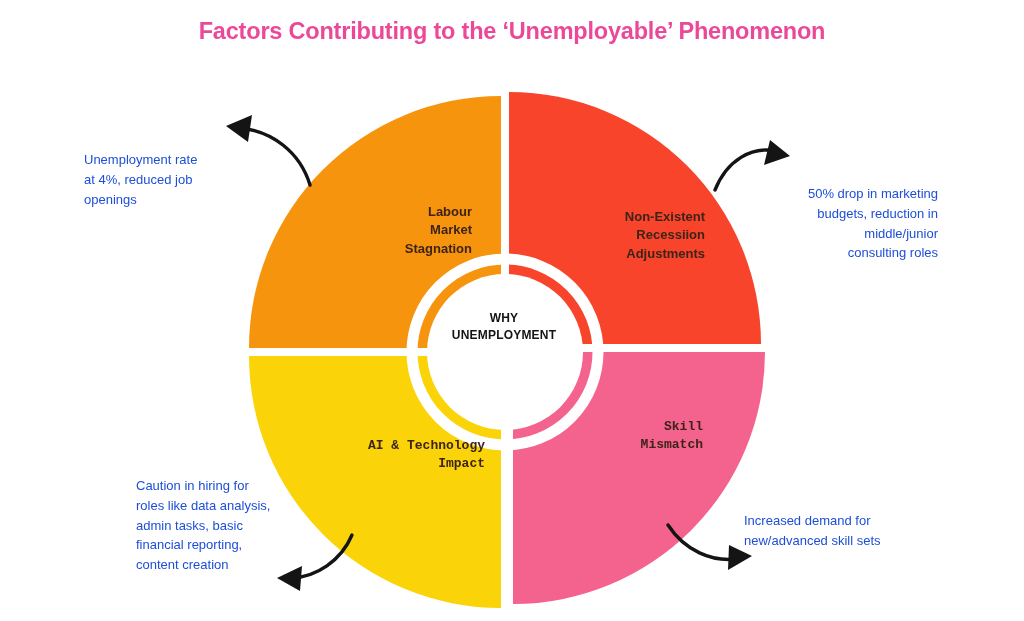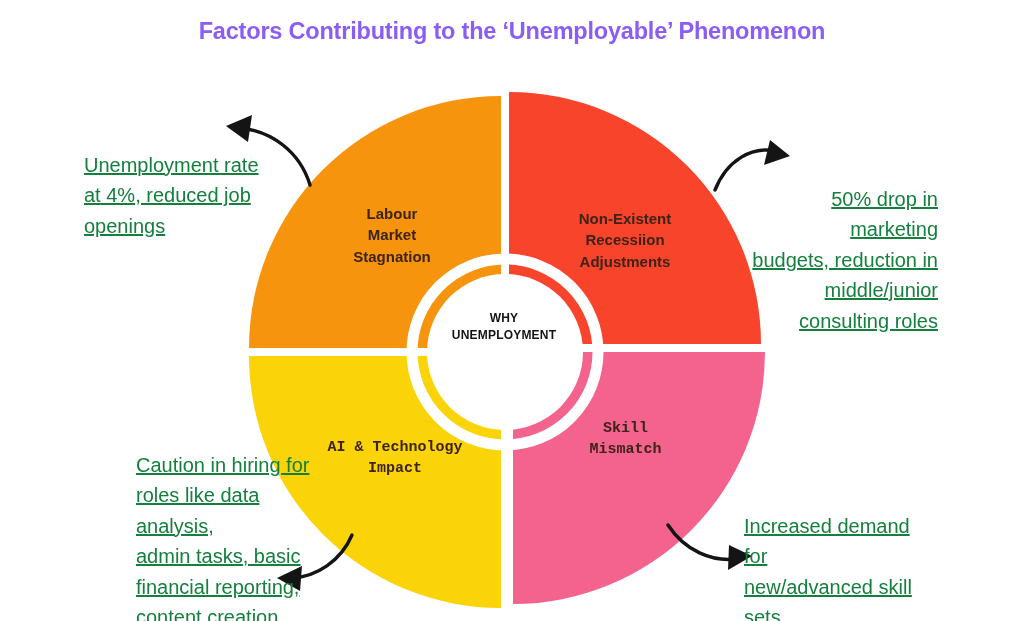--- a/index.html
+++ b/index.html
@@ -18,35 +18,35 @@
 
   #title {
     position: absolute;
     top: 18px;
     left: 0;
     width: 1024px;
     text-align: center;
     font-size: 23.5px;
     font-weight: bold;
     letter-spacing: -0.2px;
-    color: #8b5cf6;
+    color: #ec4899;
   }
 
   #diagram {
     position: absolute;
     top: 0;
     left: 0;
     width: 1024px;
     height: 621px;
   }
 
   .wedge-label {
     position: absolute;
-    text-align: center;
-    font-size: 15px;
+    text-align: right;
+    font-size: 13px;
     font-weight: bold;
     line-height: 1.42;
     color: #3d2318;
     white-space: pre-line;
   }
   #label-labour   { left: 312px; top: 203px; width: 160px; }
   #label-recess   { left: 545px; top: 208px; width: 160px; }
   #label-ai       { left: 305px; top: 437px; width: 180px; font-family: Liberation Mono, monospace; }
   #label-skill    { left: 548px; top: 418px; width: 155px; font-family: Liberation Mono, monospace; }
 
@@ -59,29 +59,28 @@
     font-size: 12px;
     font-weight: bold;
     line-height: 1.45;
     letter-spacing: 0.2px;
     color: #141414;
     white-space: pre-line;
   }
 
   .callout {
     position: absolute;
-    font-size: 20px;
+    font-size: 13px;
     line-height: 1.52;
-    color: #15803d;
+    color: #1d4ed8;
     white-space: pre-line;
-    text-decoration: underline;
   }
   #callout-tl { left: 84px;  top: 150px; width: 215px; text-align: left; }
   #callout-tr { left: 742px; top: 184px; width: 196px; text-align: right; }
-  #callout-bl { left: 136px; top: 450px; width: 205px; text-align: left; }
+  #callout-bl { left: 136px; top: 476px; width: 205px; text-align: left; }
   #callout-br { left: 744px; top: 511px; width: 190px; text-align: left; }
 </style>
 </head>
 <body>
 
 <div id="title">Factors Contributing to the ‘Unemployable’ Phenomenon</div>
 
 <svg id="diagram" viewBox="0 0 1024 621">
 
   <path fill="#F7940D" d="M 501 348 L 501 148 A 200 200 0 0 0 301 348 Z

